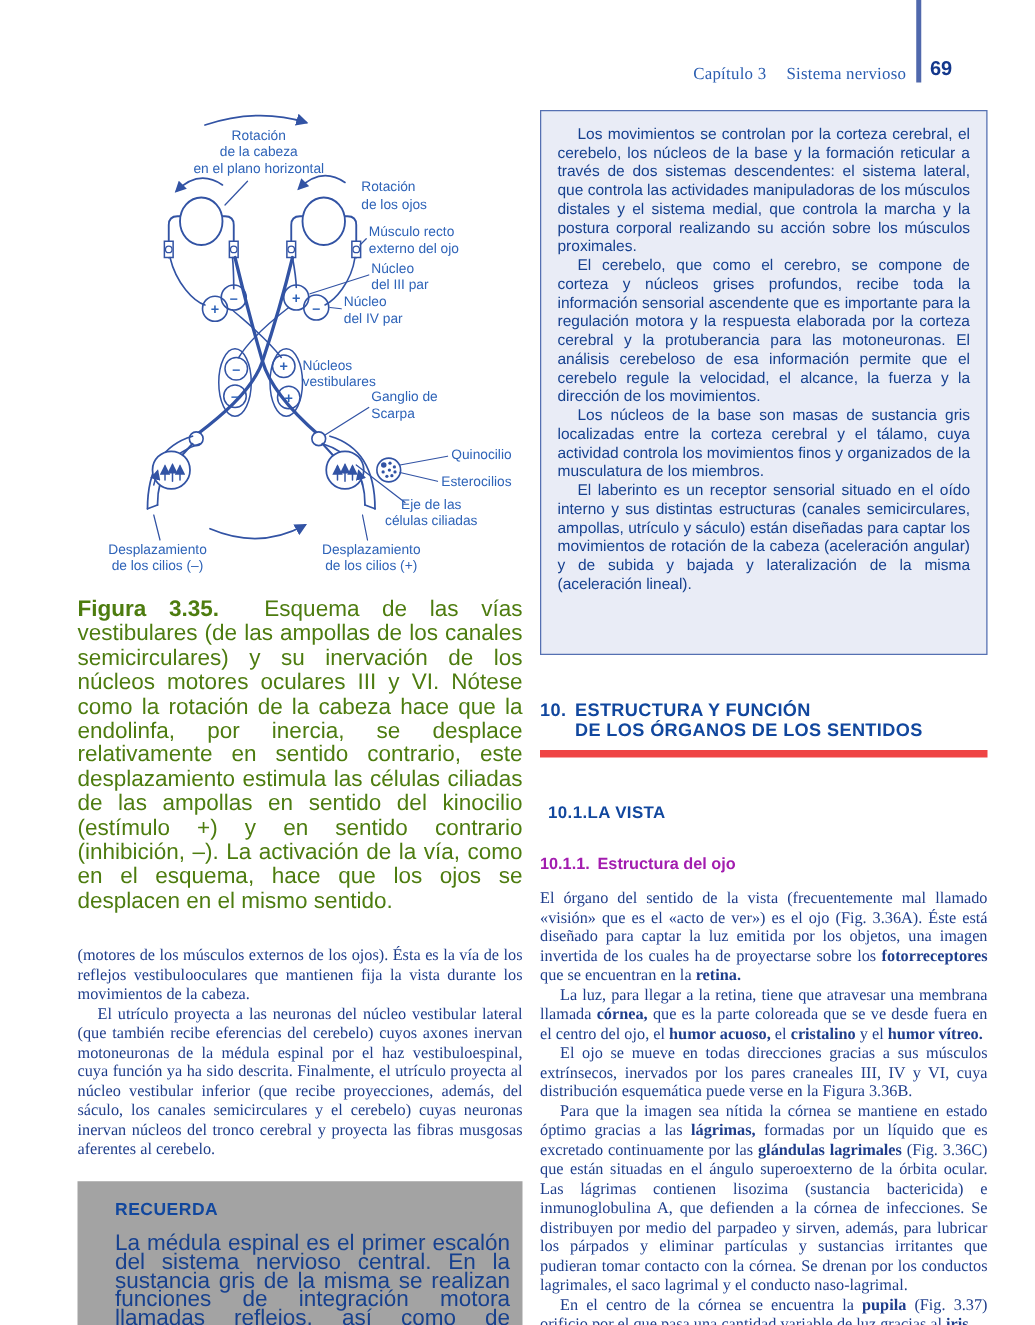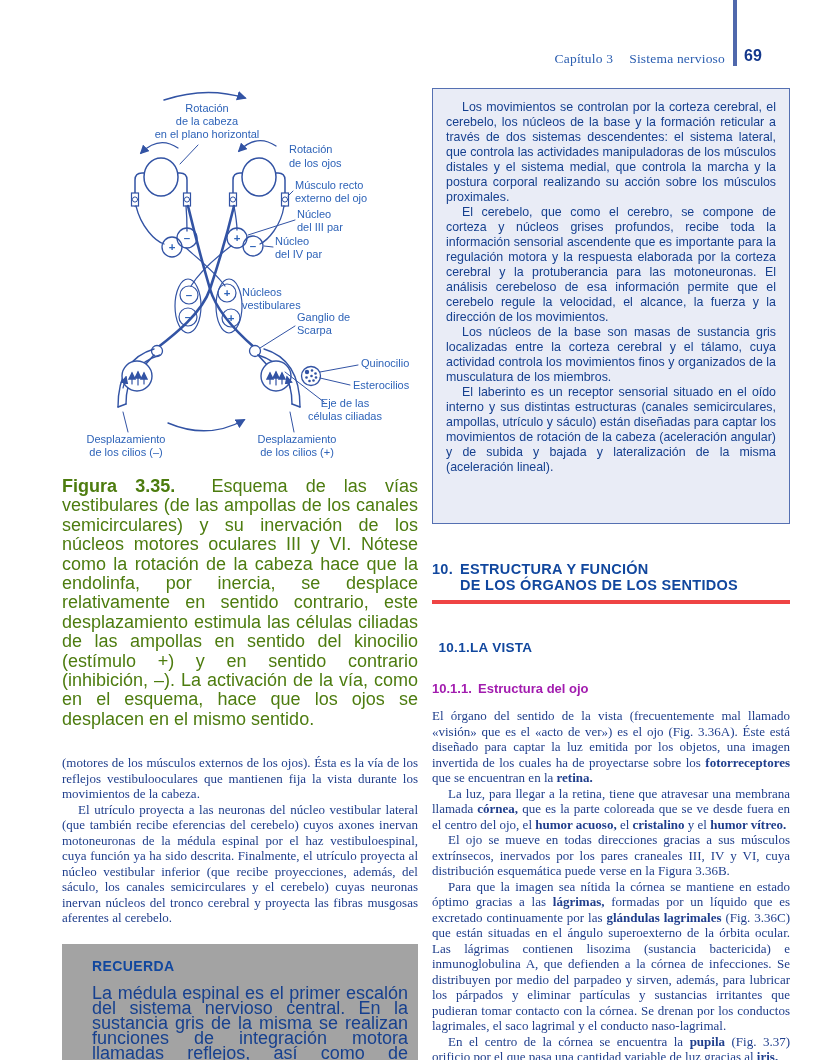--- a/index.html
+++ b/index.html
@@ -28,21 +28,21 @@
 
   
   .recuerda{margin-top:18px;background:#a3a3a3;padding:14px 10px 16px 30px;box-sizing:border-box;}
   .recuerda h3{margin:0 0 12px 0;font-size:14px;letter-spacing:.4px;color:#11479e;}
   .recuerda p{font-size:18px;line-height:15px;color:#16408f;text-align:justify;margin:0;}
 
   
   .infobox{border:1.5px solid #5570b2;background:#e9ecf6;box-sizing:border-box;height:436px;padding:11px 13px;}
   .infobox p{font-size:12.4px;line-height:15px;color:#16408f;text-align:justify;text-indent:16px;margin:0;}
 
-  .sec-head{margin-top:38px;display:flex;border-bottom:4px solid #ef4444;padding-bottom:7px;color:#11479e;font-weight:bold;font-size:14.5px;line-height:15.5px;letter-spacing:.3px;}
+  .sec-head{margin-top:38px;display:flex;border-bottom:6px solid #ef4444;padding-bottom:7px;color:#11479e;font-weight:bold;font-size:14.5px;line-height:15.5px;letter-spacing:.3px;}
   .sec-head .num{width:28px;flex:none;}
   .sub-head{margin-top:36px;color:#11479e;font-weight:bold;font-size:13.5px;letter-spacing:.3px;display:flex;}
   .sub-head .num{width:38px;flex:none;text-align:right;}
   .subsub-head{margin-top:26px;color:#a21caf;font-weight:bold;font-size:13px;display:flex;}
   .subsub-head .num{width:46px;flex:none;}
   .rbody{margin-top:12px;}
 </style>
 </head>
 <body>
 

